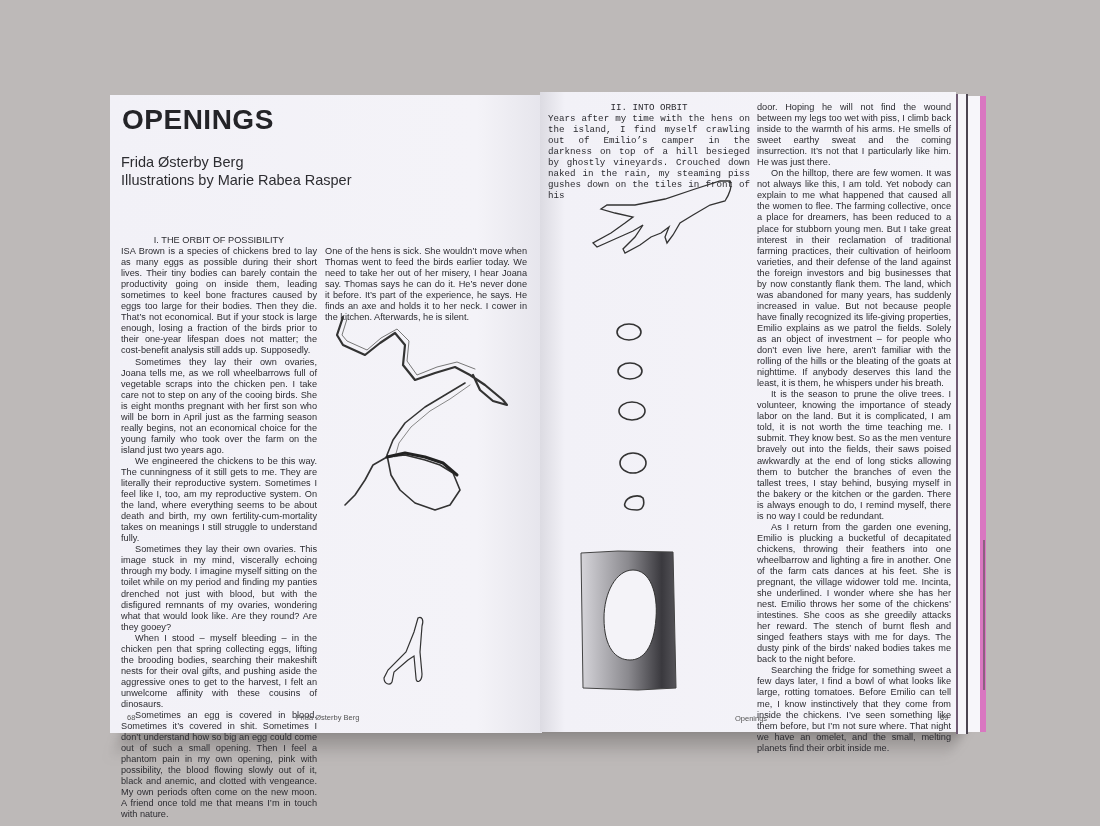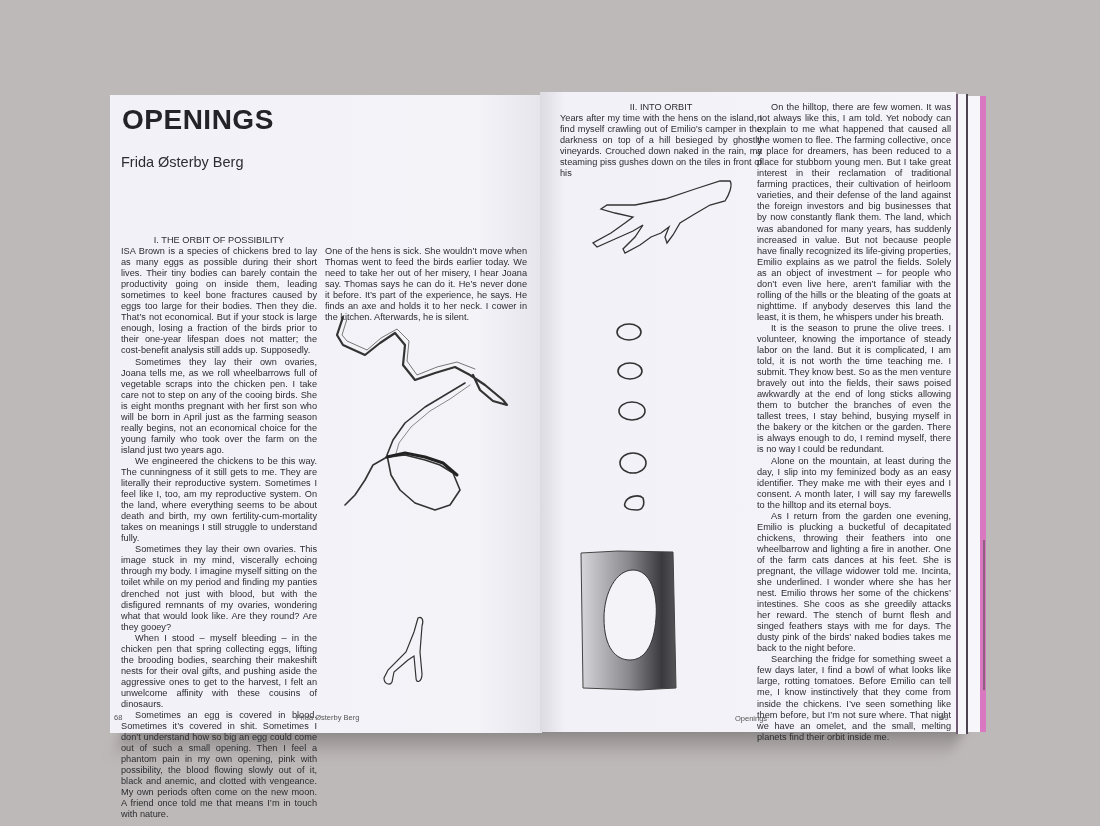--- a/index.html
+++ b/index.html
@@ -40,21 +40,21 @@
     }
     .author {
       position:absolute; left:121px; top:153px; font-size:14.5px; color:#2d2d31; line-height:18px;
     }
     .col { position:absolute; font-size:9.2px; line-height:11.05px; color:#2b2b30; text-align:justify; }
     .col p { margin:0; text-indent:14px; }
     .col p.first { text-indent:0; }
     .section-head { text-align:center; font-size:9.2px; margin:0; text-indent:0 !important; }
     .col-l1 { left:121px; top:235px; width:196px; }
     .col-l2 { left:325px; top:246px; width:202px; }
-    .col-r1 { left:560px; top:102px; width:202px; }
+    .col-r1 { left:548px; top:102px; width:202px;font-family:Liberation Mono, monospace; }
     .col-r2 { left:757px; top:102px; width:194px; }
     .folio { position:absolute; font-size:7.5px; color:#555; }
     .illus { position:absolute; }
   </style>
 </head>
 <body>
 
 <div class="shadow"></div>
 
 <div class="page page-left"></div>
@@ -62,20 +62,21 @@
 <div class="edge1"></div>
 <div class="edge2"></div>
 <div class="edge3"></div>
 <div class="edge4"></div>
 <div class="edge-pink"></div>
 <div class="edge-mark"></div>
 
 <div class="title">OPENINGS</div>
 <div class="author">
   <div>Frida Østerby Berg</div>
+  <div>Illustrations by Marie Rabea Rasper</div>
 </div>
 
 <div class="col col-l1">
   <p class="section-head">I. THE ORBIT OF POSSIBILITY</p>
   <p class="first">ISA Brown is a species of chickens bred to lay as many eggs as possible during their short lives. Their tiny bodies can barely contain the productivity going on inside them, leading sometimes to keel bone fractures caused by eggs too large for their bodies. Then they die. That’s not economical. But if your stock is large enough, losing a fraction of the birds prior to their one-year lifespan does not matter; the cost-benefit analysis still adds up. Supposedly.</p>
   <p>Sometimes they lay their own ovaries, Joana tells me, as we roll wheelbarrows full of vegetable scraps into the chicken pen. I take care not to step on any of the cooing birds. She is eight months pregnant with her first son who will be born in April just as the farming season really begins, not an economical choice for the young family who took over the farm on the island just two years ago.</p>
   <p>We engineered the chickens to be this way. The cunningness of it still gets to me. They are literally their reproductive system. Sometimes I feel like I, too, am my reproductive system. On the land, where everything seems to be about death and birth, my own fertility-cum-mortality takes on meanings I still struggle to understand fully.</p>
   <p>Sometimes they lay their own ovaries. This image stuck in my mind, viscerally echoing through my body. I imagine myself sitting on the toilet while on my period and finding my panties drenched not just with blood, but with the disfigured remnants of my ovaries, wondering what that would look like. Are they round? Are they gooey?</p>
   <p>When I stood – myself bleeding – in the chicken pen that spring collecting eggs, lifting the brooding bodies, searching their makeshift nests for their oval gifts, and pushing aside the aggressive ones to get to the harvest, I felt an unwelcome affinity with these cousins of dinosaurs.</p>
   <p>Sometimes an egg is covered in blood. Sometimes it’s covered in shit. Sometimes I don’t understand how so big an egg could come out of such a small opening. Then I feel a phantom pain in my own opening, pink with possibility, the blood flowing slowly out of it, black and anemic, and clotted with vengeance. My own periods often come on the new moon. A friend once told me that means I’m in touch with nature.</p>
@@ -92,32 +93,32 @@
     <path d="M140 78 L120 90 L100 102 L80 118 L68 135 L62 150 L66 170 L75 185 L90 198 L110 205 L125 200 L135 185 L128 168 L115 160 L100 155 L80 150 L62 152 L48 160 L40 175 L30 190 L20 200" stroke-width="1.6"></path>
     <path d="M145 80 L125 94 L105 106 L86 122 L74 138 L70 152" stroke-width="1" stroke="#888"></path>
     <path d="M62 152 L80 148 L100 152 L118 158 L132 170" stroke-width="3" stroke="#222"></path>
   </g>
 </svg>
 
 <svg class="illus" style="left:378px;top:612px;" width="60" height="80" viewBox="0 0 60 80">
   <path d="M40 6 C44 4 46 8 44 14 L42 40 L44 62 C44 70 38 72 38 66 L36 44 L30 48 L16 60 L14 70 C12 74 6 72 6 66 L10 58 L28 40 L36 20 Z" fill="none" stroke="#333" stroke-width="1.2"></path>
 </svg>
 
-<div class="folio" style="left:114px;top:713px;">68</div>
+<div class="folio" style="left:127px;top:713px;">68</div>
 <div class="folio" style="left:296px;top:713px;">Frida Østerby Berg</div>
 
 <div class="col col-r1">
   <p class="section-head">II. INTO ORBIT</p>
   <p class="first">Years after my time with the hens on the island, I find myself crawling out of Emilio’s camper in the darkness on top of a hill besieged by ghostly vineyards. Crouched down naked in the rain, my steaming piss gushes down on the tiles in front of his</p>
 </div>
 
 <div class="col col-r2">
+  <p class="first">door. Hoping he will not find the wound between my legs too wet with piss, I climb back inside to the warmth of his arms. He smells of sweet earthy sweat and the coming insurrection. It’s not that I particularly like him. He was just there.</p>
   <p>On the hilltop, there are few women. It was not always like this, I am told. Yet nobody can explain to me what happened that caused all the women to flee. The farming collective, once a place for dreamers, has been reduced to a place for stubborn young men. But I take great interest in their reclamation of traditional farming practices, their cultivation of heirloom varieties, and their defense of the land against the foreign investors and big businesses that by now constantly flank them. The land, which was abandoned for many years, has suddenly increased in value. But not because people have finally recognized its life-giving properties, Emilio explains as we patrol the fields. Solely as an object of investment – for people who don’t even live here, aren’t familiar with the rolling of the hills or the bleating of the goats at nighttime. If anybody deserves this land the least, it is them, he whispers under his breath.</p>
   <p>It is the season to prune the olive trees. I volunteer, knowing the importance of steady labor on the land. But it is complicated, I am told, it is not worth the time teaching me. I submit. They know best. So as the men venture bravely out into the fields, their saws poised awkwardly at the end of long sticks allowing them to butcher the branches of even the tallest trees, I stay behind, busying myself in the bakery or the kitchen or the garden. There is always enough to do, I remind myself, there is no way I could be redundant.</p>
-  <p>Alone on the mountain, at least during the day, I slip into my feminized body as an easy identifier. They make me with their eyes and I consent. A month later, I will say my farewells to the hilltop and its eternal boys.</p>
   <p>As I return from the garden one evening, Emilio is plucking a bucketful of decapitated chickens, throwing their feathers into one wheelbarrow and lighting a fire in another. One of the farm cats dances at his feet. She is pregnant, the village widower told me. Incinta, she underlined. I wonder where she has her nest. Emilio throws her some of the chickens’ intestines. She coos as she greedily attacks her reward. The stench of burnt flesh and singed feathers stays with me for days. The dusty pink of the birds’ naked bodies takes me back to the night before.</p>
   <p>Searching the fridge for something sweet a few days later, I find a bowl of what looks like large, rotting tomatoes. Before Emilio can tell me, I know instinctively that they come from inside the chickens. I’ve seen something like them before, but I’m not sure where. That night we have an omelet, and the small, melting planets find their orbit inside me.</p>
 </div>
 
 <svg class="illus" style="left:585px;top:175px;" width="150" height="80" viewBox="0 0 150 80">
   <path d="M145 6 C148 10 144 20 140 26 L125 30 L108 40 L95 48 L88 60 L82 68 L80 62 L84 52 L76 58 L66 62 L55 70 L40 78 L38 74 L50 62 L58 50 L48 56 L30 64 L12 72 L8 68 L26 58 L40 48 L48 42 L30 38 L16 34 L22 30 L50 30 L80 24 L110 14 L135 6 Z" fill="none" stroke="#333" stroke-width="1.3"></path>
 </svg>
 
 <svg class="illus" style="left:615px;top:318px;" width="40" height="200" viewBox="0 0 40 200">
   <g fill="none" stroke="#333" stroke-width="1.6">

